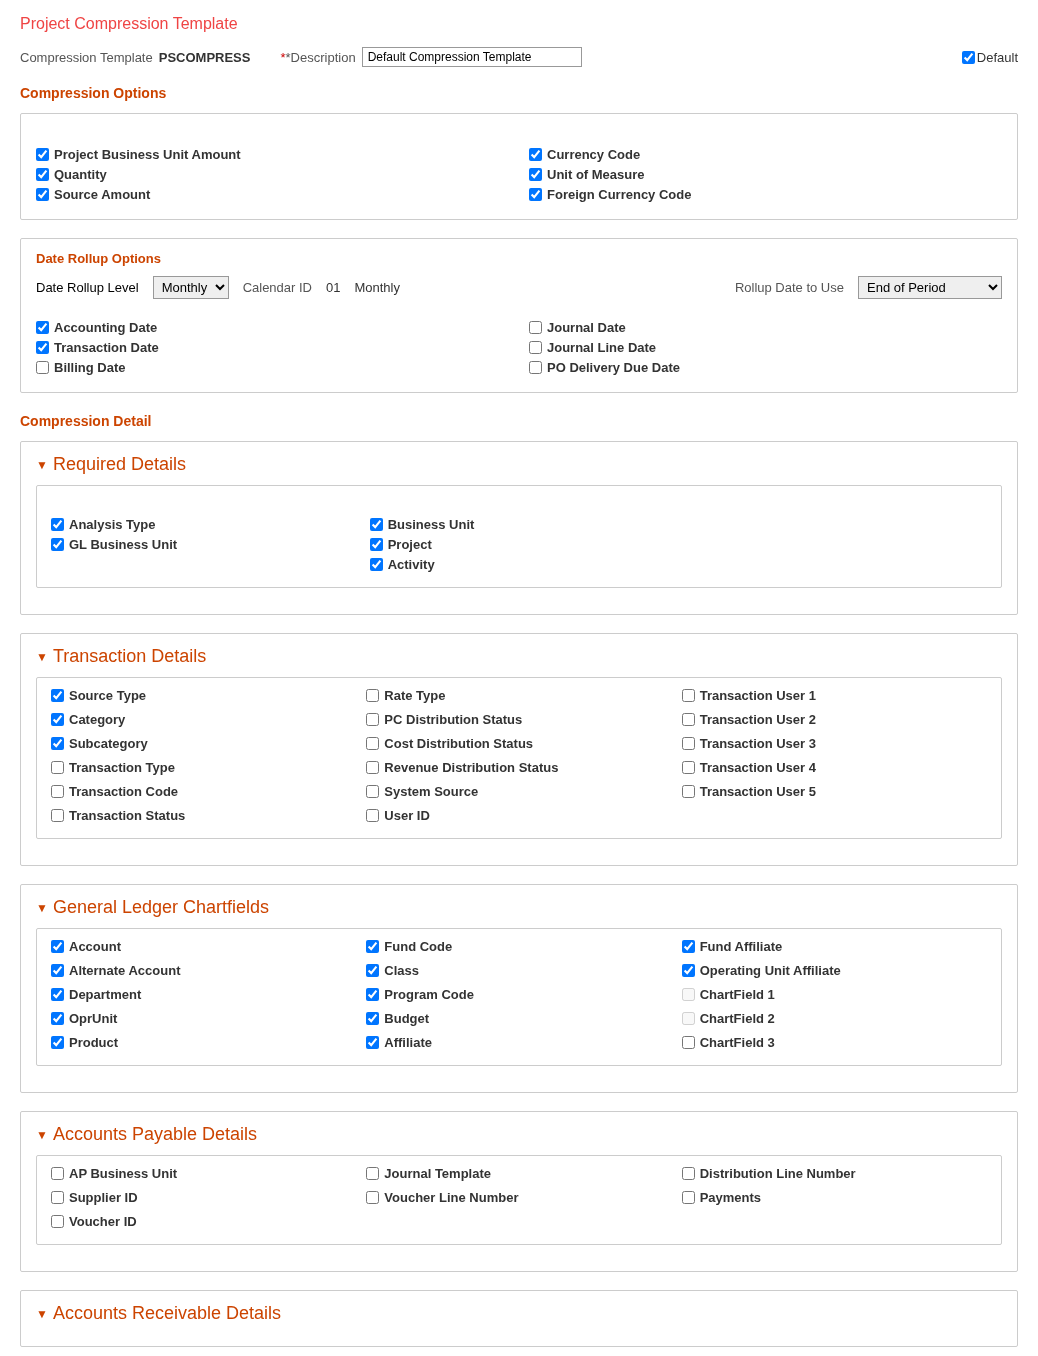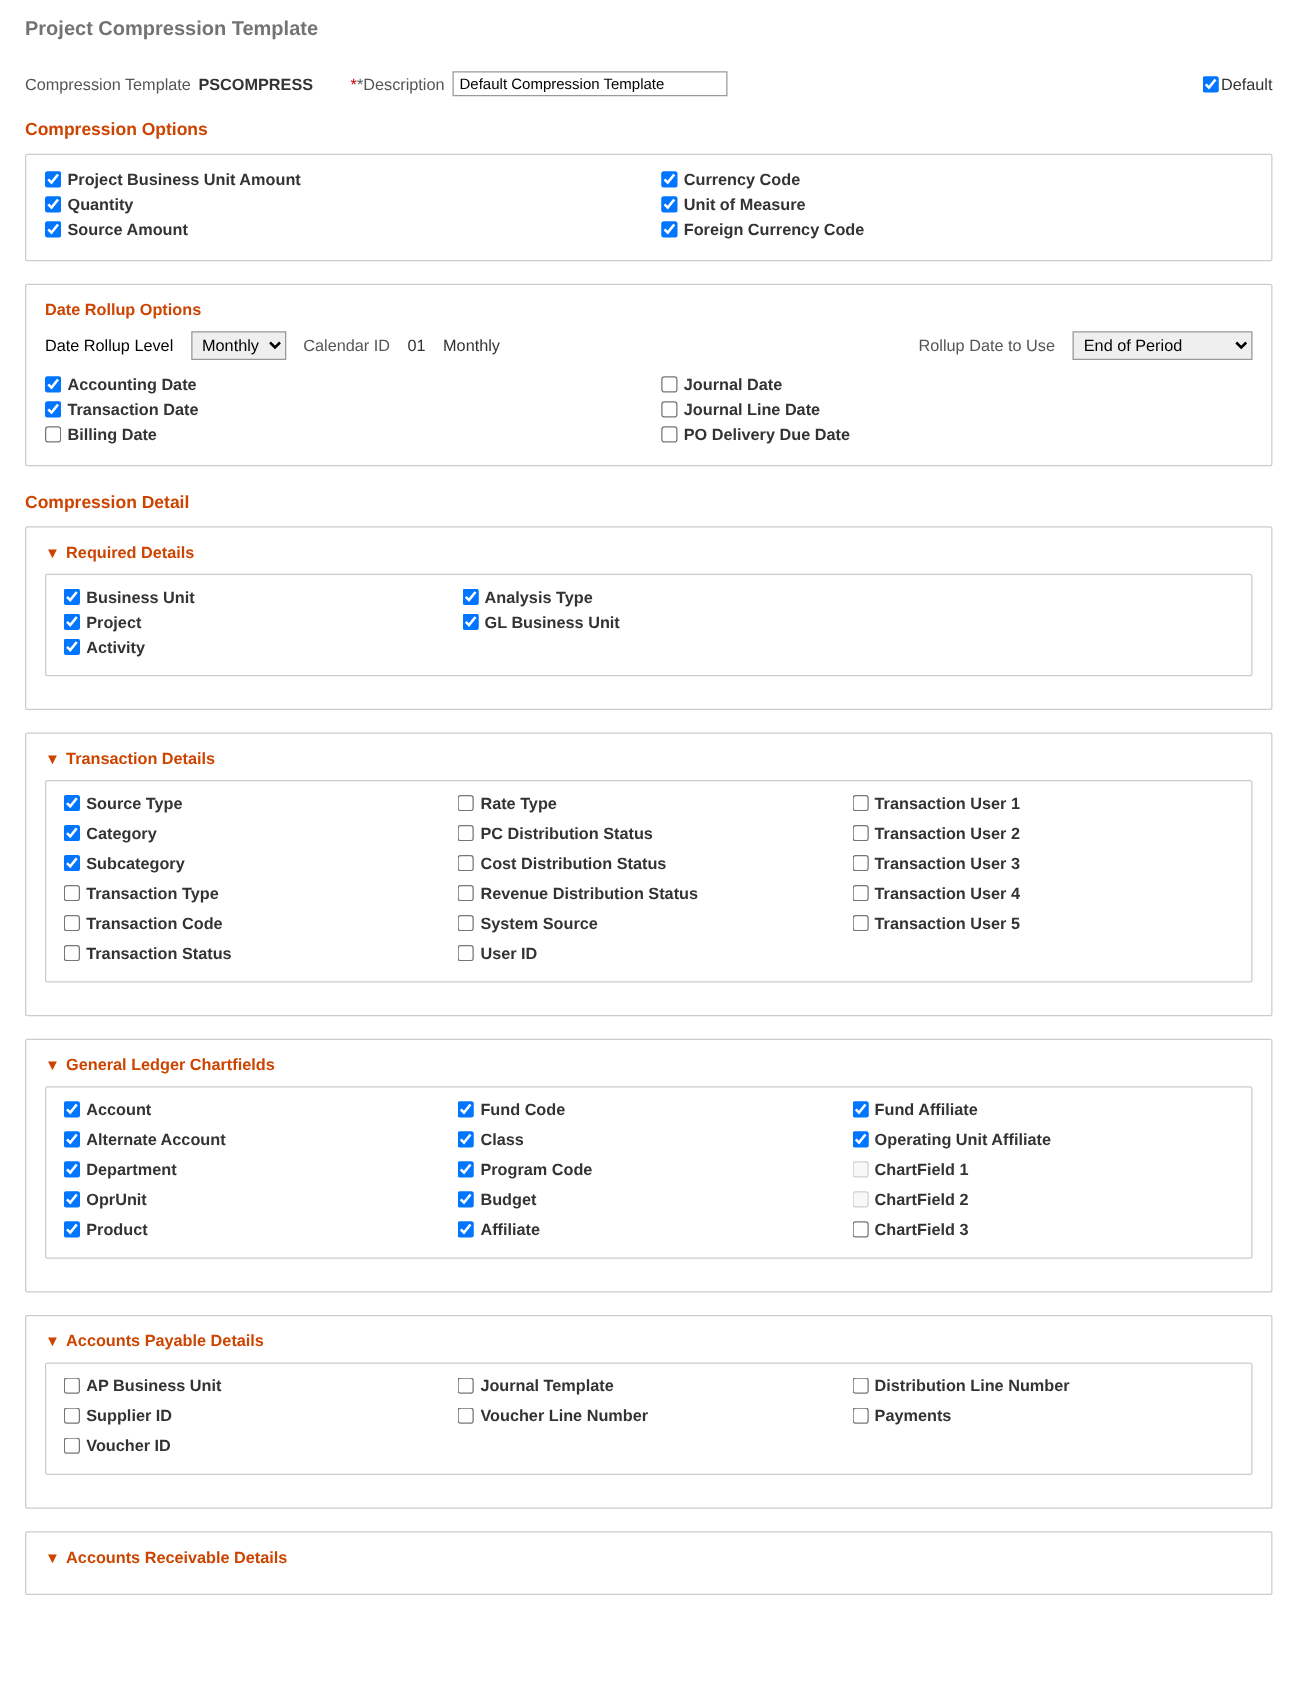--- a/index.html
+++ b/index.html
@@ -6,23 +6,23 @@
     body {
       font-family: Arial, Helvetica, sans-serif;
       font-size: 13px;
       color: #333;
       background: #fff;
       padding: 15px 20px;
       width: 1038px;
     }
     h1.page-title {
       font-size: 16px;
-      font-weight: bold;
-      color: #737373;
-      margin-bottom: 24px;
+      font-weight: normal;
+      color: #ef4444;
+      margin-bottom: 14px;
     }
     .form-header {
       display: flex;
       align-items: center;
       gap: 30px;
       margin-bottom: 18px;
     }
     .form-header-field {
       display: flex;
       align-items: center;
@@ -60,20 +60,21 @@
     }
     .outer-section-title {
       font-size: 13px;
       font-weight: bold;
       color: #cc4400;
       margin-bottom: 10px;
     }
     .checkbox-grid {
       display: flex;
       gap: 20px;
+      margin-top: 21px;
     }
     .checkbox-col {
       flex: 1;
     }
     .checkbox-item {
       display: flex;
       align-items: center;
       gap: 5px;
       margin-bottom: 5px;
       font-size: 13px;
@@ -117,22 +118,22 @@
       align-items: center;
       gap: 5px;
       margin-bottom: 10px;
     }
     .collapse-icon {
       color: #cc4400;
       font-size: 12px;
       cursor: pointer;
     }
     .collapsible-title {
-      font-size: 13px;
-      font-weight: bold;
+      font-size: 18px;
+      font-weight: normal;
       color: #cc4400;
     }
     .inner-box {
       border: 1px solid #ccc;
       padding: 10px 14px;
       margin-bottom: 14px;
       border-radius: 2px;
     }
     .checkbox-grid-3 {
       display: grid;
@@ -259,44 +260,44 @@
 <div class="section-gap">
   <div class="compression-options-title">Compression Detail</div>
 
   <div class="outer-section">
     <div class="collapsible-header">
       <span class="collapse-icon">▼</span>
       <span class="collapsible-title">Required Details</span>
     </div>
     <div class="inner-box">
       <div class="checkbox-grid">
+        <div class="checkbox-col" id="req-col2">
+            <div class="checkbox-item">
+              <input type="checkbox" checked="" style="">
+              <label>Analysis Type</label>
+            </div>
+            <div class="checkbox-item">
+              <input type="checkbox" checked="" style="">
+              <label>GL Business Unit</label>
+            </div>
+          </div>
         <div class="checkbox-col" id="req-col1">
             <div class="checkbox-item">
               <input type="checkbox" checked="" style="">
               <label>Business Unit</label>
             </div>
             <div class="checkbox-item">
               <input type="checkbox" checked="" style="">
               <label>Project</label>
             </div>
             <div class="checkbox-item">
               <input type="checkbox" checked="" style="">
               <label>Activity</label>
             </div>
           </div>
-        <div class="checkbox-col" id="req-col2">
-            <div class="checkbox-item">
-              <input type="checkbox" checked="" style="">
-              <label>Analysis Type</label>
-            </div>
-            <div class="checkbox-item">
-              <input type="checkbox" checked="" style="">
-              <label>GL Business Unit</label>
-            </div>
-          </div>
         <div class="checkbox-col"></div>
       </div>
     </div>
   </div>
 
   <div class="outer-section">
     <div class="collapsible-header">
       <span class="collapse-icon">▼</span>
       <span class="collapsible-title">Transaction Details</span>
     </div>

